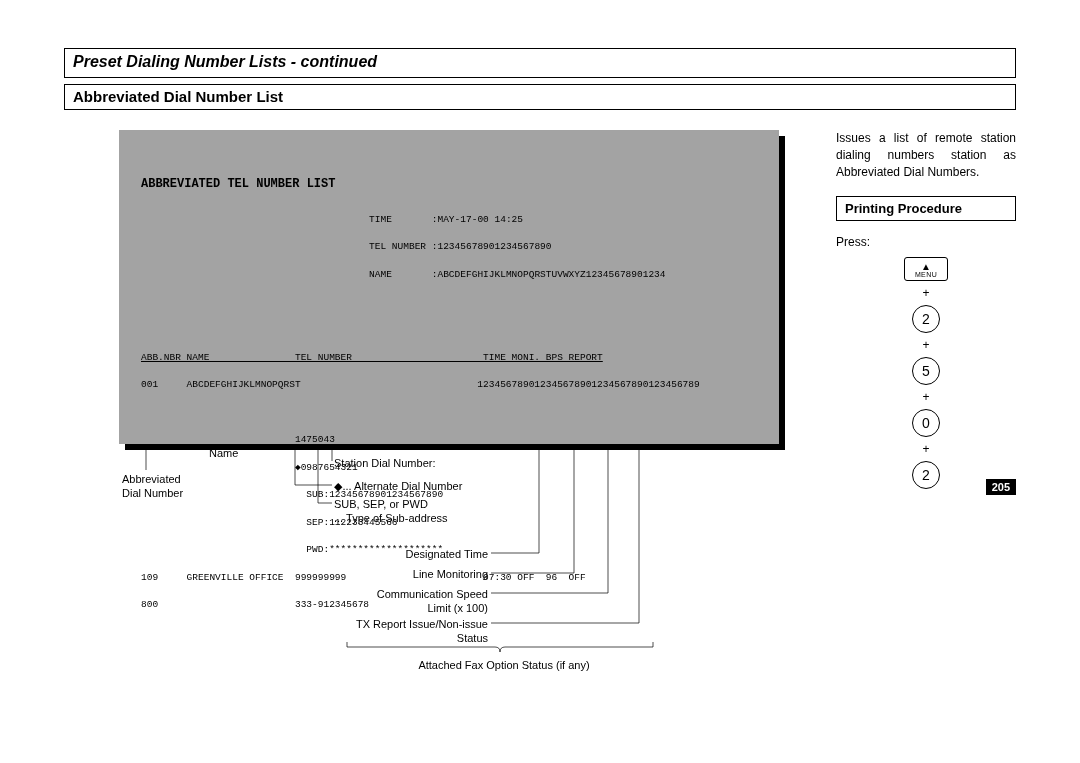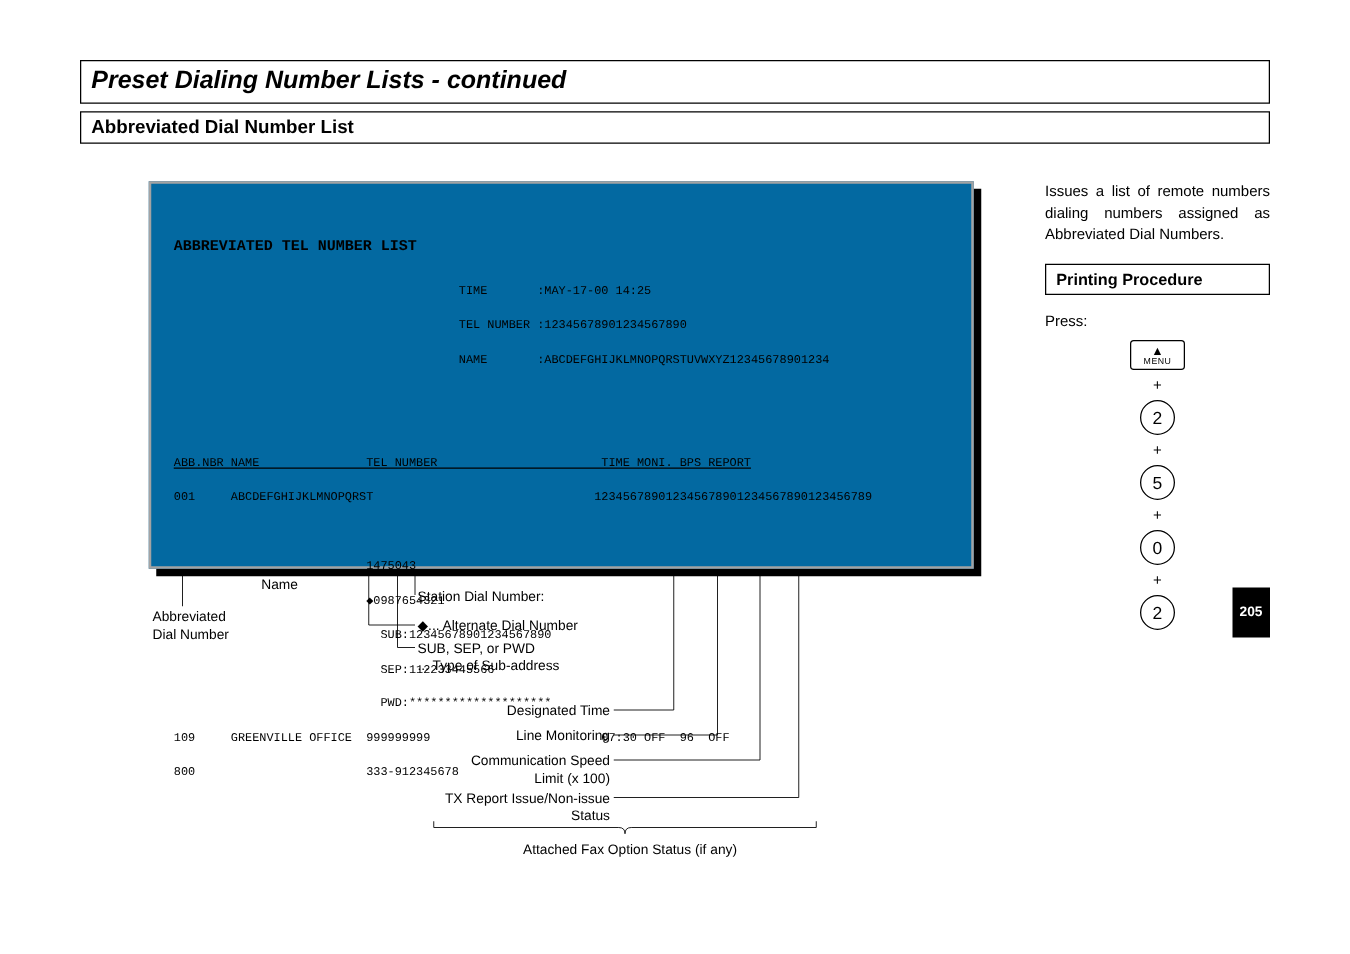--- a/index.html
+++ b/index.html
@@ -16,28 +16,28 @@
     padding: 48px 64px 20px 64px;
     position: relative;
   }
   .title-bar {
     border: 1.5px solid #000;
     padding: 4px 8px 6px 8px;
     margin-bottom: 6px;
   }
   .title-bar h1 {
     margin: 0;
-    font-size: 20px;
+    font-size: 16px;
     font-weight: bold;
     font-style: italic;
   }
   .subtitle-bar {
     border: 1px solid #000;
     padding: 3px 8px 4px 8px;
-    margin-bottom: 30px;
+    margin-bottom: 20px;
   }
   .subtitle-bar h2 {
     margin: 0;
     font-size: 15px;
     font-weight: bold;
   }
   .columns {
     display: flex;
     align-items: flex-start;
   }
@@ -112,22 +112,22 @@
     width: 660px;
   }
   .printout-shadow {
     position: absolute;
     top: 6px; left: 6px; right: -6px; bottom: -6px;
     background: #000;
     z-index: 0;
   }
   .printout {
     position: relative;
-    background: #0369a1;
-    border: 2px solid #a3a3a3;
+    background: #a3a3a3;
+    border: 4px solid #a3a3a3;
     z-index: 1;
     padding: 28px 18px 14px 18px;
     height: 264px;
   }
   .mono {
     font-family: "Courier New", Courier, monospace;
     font-size: 9.5px;
     white-space: pre;
     line-height: 1.45;
   }
@@ -151,21 +151,21 @@
   .label.right { text-align: right; }
   .label.center { text-align: center; }
   .page-num {
     position: absolute;
     right: 64px;
     bottom: 14px;
     background: #000;
     color: #fff;
     font-weight: bold;
     font-size: 11px;
-    padding: 14px 6px;
+    padding: 2px 6px;
   }
 </style>
 </head>
 <body>
 
 <div class="page">
 
   <div class="title-bar">
     <h1>Preset Dialing Number Lists - continued</h1>
   </div>
@@ -238,21 +238,21 @@
       <div class="label" style="left:270px; top:367px;"><span>SUB, SEP, or PWD<br>... Type of Sub-address</span></div>
       <div class="label right" style="left:270px; top:417px; width:154px;"><span>Designated Time</span></div>
       <div class="label right" style="left:270px; top:437px; width:154px;"><span>Line Monitoring</span></div>
       <div class="label right" style="left:270px; top:457px; width:154px;"><span>Communication Speed<br>Limit (x 100)</span></div>
       <div class="label right" style="left:270px; top:487px; width:154px;"><span>TX Report Issue/Non-issue<br>Status</span></div>
       <div class="label center" style="left:300px; top:528px; width:280px;"><span>Attached Fax Option Status (if any)</span></div>
 
     </div>
 
     <div class="right-col">
-      <div class="intro">Issues a list of remote numbers dialing numbers assigned as Abbreviated Dial Numbers.</div>
+      <div class="intro">Issues a list of remote station dialing numbers station as Abbreviated Dial Numbers.</div>
       <div class="proc-box">
         <h3>Printing Procedure</h3>
       </div>
       <div class="press">Press:</div>
       <div class="key-seq">
         <span class="menu-key">
           <span class="tri">▲</span>
           <span class="menu-label">MENU</span>
         </span>
         <div class="plus">+</div>

